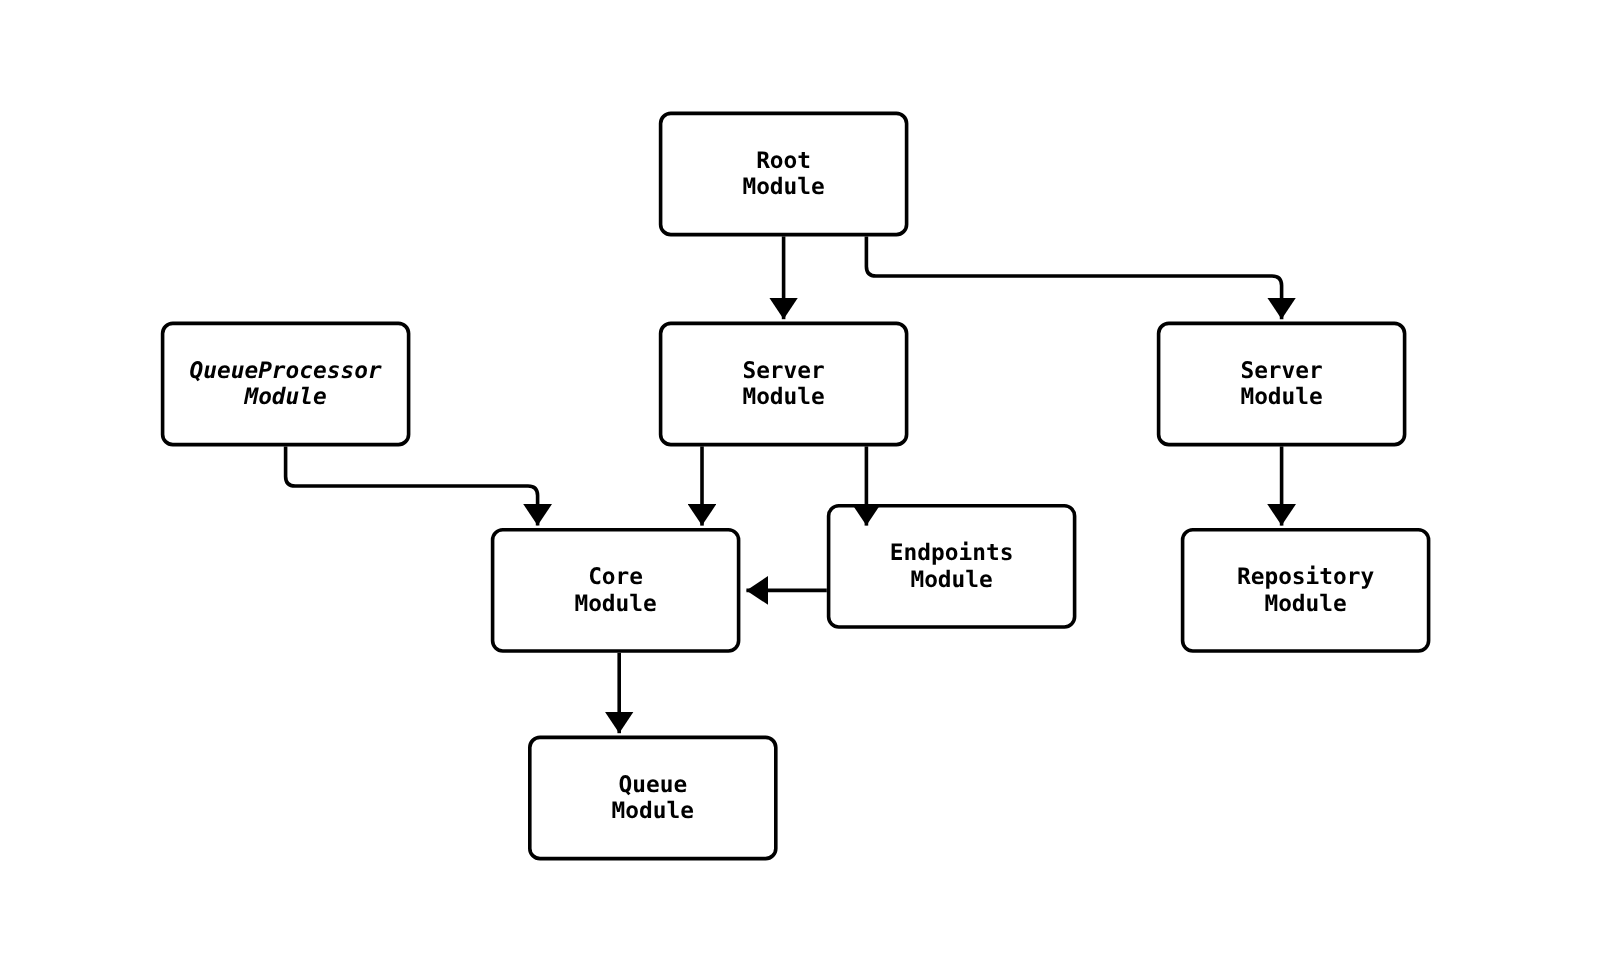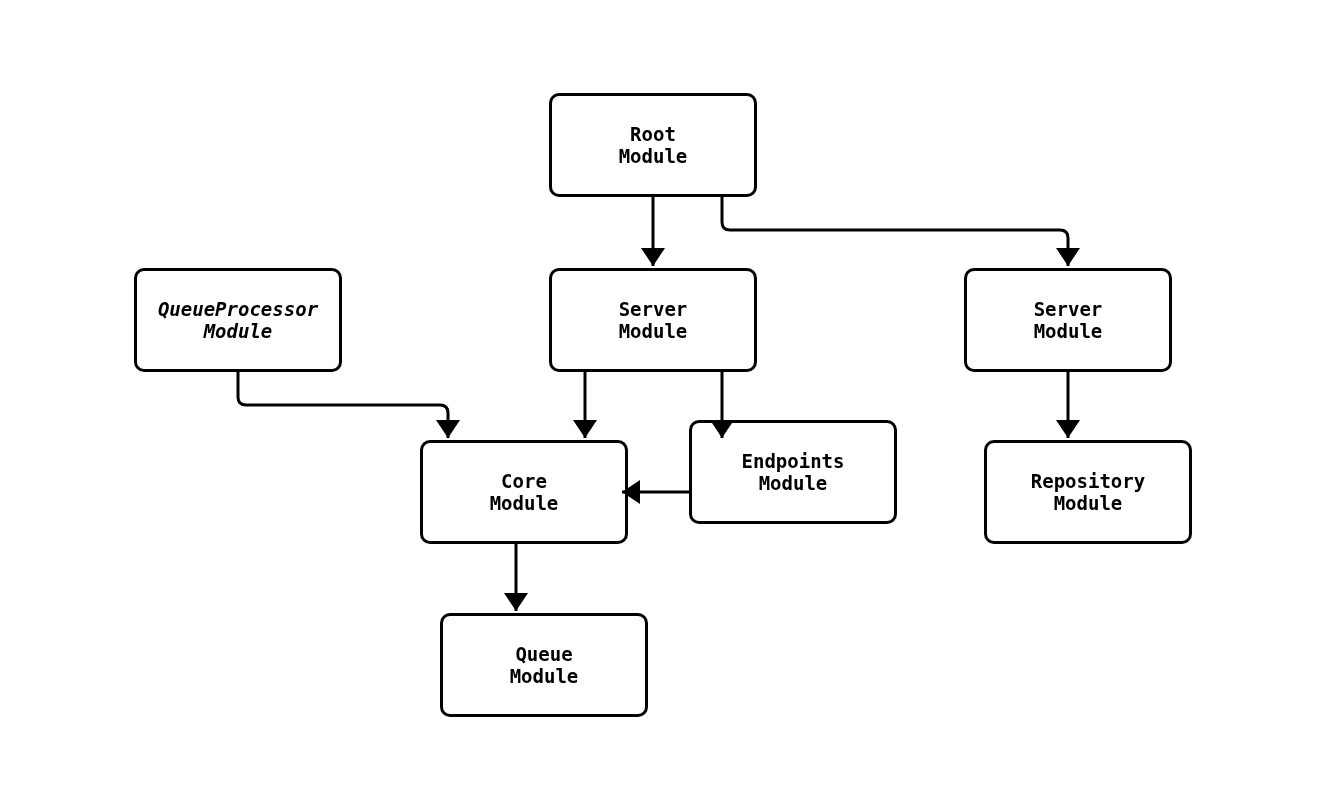--- a/index.html
+++ b/index.html
@@ -42,21 +42,21 @@
     font-size: 19px;
     line-height: 22px;
     color: #000000;
     text-align: center;
   }
   
   .pos-root            { left: 549px;  top: 93px;  }
   .pos-queue-processor { left: 134px;  top: 268px; font-style: italic; }
   .pos-server          { left: 549px;  top: 268px; }
   .pos-global          { left: 964px;  top: 268px; }
-  .pos-core            { left: 420px;  top: 440px; }
+  .pos-core            { left: 409px;  top: 440px; }
   .pos-endpoints       { left: 689px;  top: 420px; justify-content: center; }
   .pos-repository      { left: 984px;  top: 440px; justify-content: center; }
   .pos-queue           { left: 412px;  top: 613px; margin-left: 28px; }
 </style>
 </head>
 <body>
 
 <div class="canvas">
 
   <div class="node pos-root">

